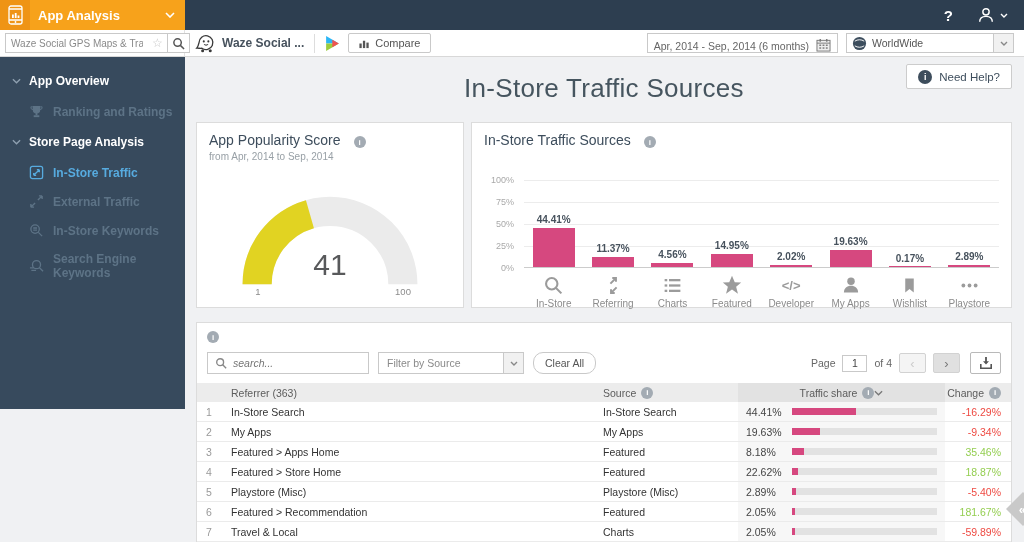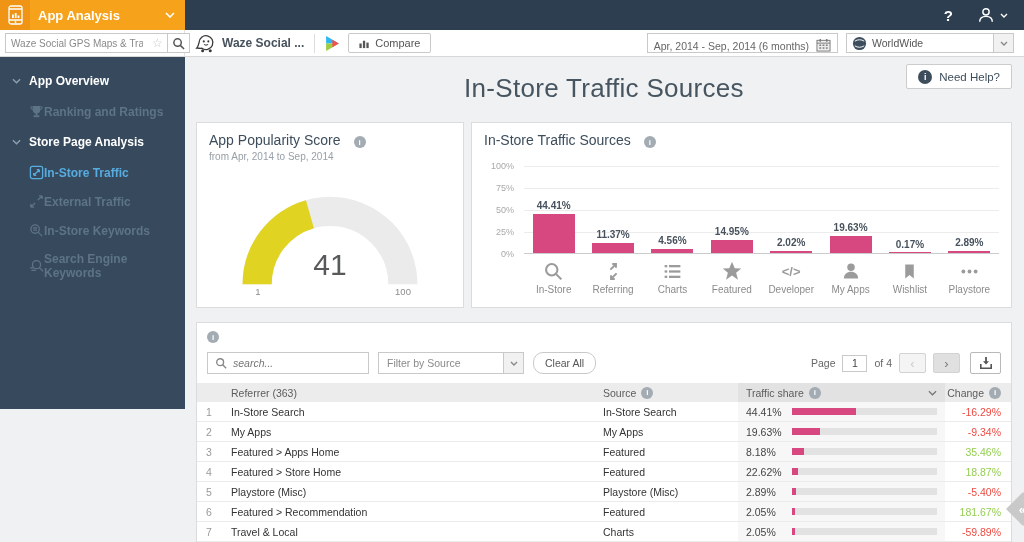--- a/index.html
+++ b/index.html
@@ -31,21 +31,21 @@
   .spacer{flex:1}
   .datebox{display:flex;align-items:flex-end;gap:7px;border:1px solid #c9c9c9;height:20px;padding:0 6px;font-size:10.5px;color:#666;background:#fff;cursor:pointer;white-space:nowrap}
   .regionbox{display:flex;align-items:center;border:1px solid #c9c9c9;height:20px;width:168px;background:#fff;font-size:10.5px;color:#555;margin-left:8px;cursor:pointer}
   .regionbox .globe{display:flex;padding:0 5px}
   .caretbox{margin-left:auto;width:20px;height:100%;border-left:1px solid #c9c9c9;background:#f1f1f1;display:flex;align-items:center;justify-content:center}
 
   
   .shell{display:flex;height:352px}
   .sidebar{width:185px;background:#374a5d;padding-top:8px;flex-shrink:0}
   .side-head{display:flex;align-items:center;gap:8px;color:#fff;font-size:12px;font-weight:bold;padding:9px 10px 9px 12px;cursor:pointer}
-  .side-item{display:flex;align-items:center;padding:7px 10px 7px 29px;color:#5d7386;font-size:12px;font-weight:bold;cursor:pointer}
+  .side-item{display:flex;align-items:center;gap:9px;padding:7px 10px 7px 29px;color:#5d7386;font-size:12px;font-weight:bold;cursor:pointer}
   .side-item.active{color:#57abdf}
   .side-item .s-icon{display:flex;width:15px;justify-content:center}
 
   .content{flex:1;position:relative;padding:0 12px 0 11px;min-width:0}
   .content-head{position:relative;height:65px}
   .page-title{text-align:center;font-size:26px;font-weight:300;color:#46555f;padding-top:16px;letter-spacing:.3px}
   .need-help{position:absolute;right:0;top:7px;display:flex;align-items:center;gap:7px;background:#fff;border:1px solid #ccc;border-radius:2px;height:25px;padding:0 11px;font-size:11.5px;color:#3d4d5c;cursor:pointer}
   .info-dark{display:inline-flex;width:14px;height:14px;border-radius:50%;background:#3d4d5c;color:#fff;font-size:9px;font-weight:bold;align-items:center;justify-content:center;font-style:normal}
   .info{display:inline-flex;width:12px;height:12px;border-radius:50%;background:#a3abb3;color:#fff;font-size:8px;font-weight:bold;align-items:center;justify-content:center;font-style:normal;cursor:pointer;flex-shrink:0}
 
@@ -56,21 +56,21 @@
   .card-sub{font-size:10px;color:#98a0a6;margin-top:3px}
   .card2{flex:1;height:186px;padding:9px 12px;min-width:0}
 
   
   .gauge-wrap{position:relative;width:212px;height:120px;margin:16px auto 0}
   .gauge-score{position:absolute;left:0;right:0;top:70px;text-align:center;font-size:30px;color:#58595b}
   .gauge-min,.gauge-max{position:absolute;top:108px;font-size:9.5px;color:#8b8b8b;transform:translateX(-50%)}
   .gauge-min{left:34px}.gauge-max{left:179px}
 
   
-  .chart{position:relative;margin-top:18px;padding-left:40px}
+  .chart{position:relative;margin-top:32px;padding-left:40px}
   .yaxis{position:absolute;left:0;top:0;width:34px;height:88px}
   .yaxis span{position:absolute;right:4px;font-size:9px;color:#a9a9a9}
   .yaxis span:nth-child(1){top:-5px}
   .yaxis span:nth-child(2){top:calc(25% - 5px)}
   .yaxis span:nth-child(3){top:calc(50% - 5px)}
   .yaxis span:nth-child(4){top:calc(75% - 5px)}
   .yaxis span:nth-child(5){top:calc(100% - 5px)}
   .gridarea{height:88px;border-bottom:1px solid #ccc;background-image:repeating-linear-gradient(to bottom,#ececec 0 1px,transparent 1px 22px);position:relative}
   .cols{display:flex;height:100%}
   .col{flex:1;position:relative}
@@ -91,21 +91,21 @@
   .clear-btn{height:22px;border:1px solid #c9c9c9;background:#fff;font-size:10.5px;color:#555;padding:0 11px;border-radius:10px;cursor:pointer;font-family:inherit}
   .pager{margin-left:auto;display:flex;align-items:center;gap:7px;font-size:10.5px;color:#666}
   .page-input{width:25px;height:17px;border:1px solid #c9c9c9;text-align:center;font-size:10.5px;color:#444;font-family:inherit}
   .nav-btn{width:27px;height:20px;border:1px solid #d2d2d2;display:flex;align-items:center;justify-content:center;font-size:13px;cursor:pointer;border-radius:2px}
   .prev{background:#f4f4f4;color:#ccc}
   .next{background:#e0e0e0;color:#777}
   .export-btn{width:31px;height:22px;border:1px solid #b9b9b9;background:#fff;display:flex;align-items:center;justify-content:center;border-radius:2px;cursor:pointer;margin-left:3px}
 
   .t-grid{display:grid;grid-template-columns:30px 1fr 135px 207px 66px;align-items:center}
   .t-head{background:#ececec;height:19px;font-size:10.5px;color:#5c5c5c;margin-top:9px;cursor:pointer}
-  .h-share{background:#e2e2e2;height:100%;display:flex;align-items:center;justify-content:space-between;padding:0 8px}
+  .h-share{background:#e2e2e2;height:100%;display:flex;align-items:center;justify-content:center;padding:0 8px}
   .h-cell{display:flex;align-items:center;gap:5px}
   .t-row{height:20px;background:#fff;border-bottom:1px solid #ebebeb;font-size:10.5px;color:#333}
   .c-num{padding-left:9px;color:#999}
   .c-ref{padding-left:4px;white-space:nowrap;overflow:hidden}
   .c-share{background:#f7f7f7;height:100%;display:flex;align-items:center;padding:0 8px;gap:9px}
   .share-val{width:37px;color:#444;flex-shrink:0}
   .share-track{flex:1;height:7px;background:#e2e2e2;position:relative}
   .share-fill{position:absolute;left:0;top:0;height:100%;background:#d6487f}
   .c-change{text-align:right;padding-right:10px}
   .pos{color:#94ce51}.neg{color:#ee4b43}

